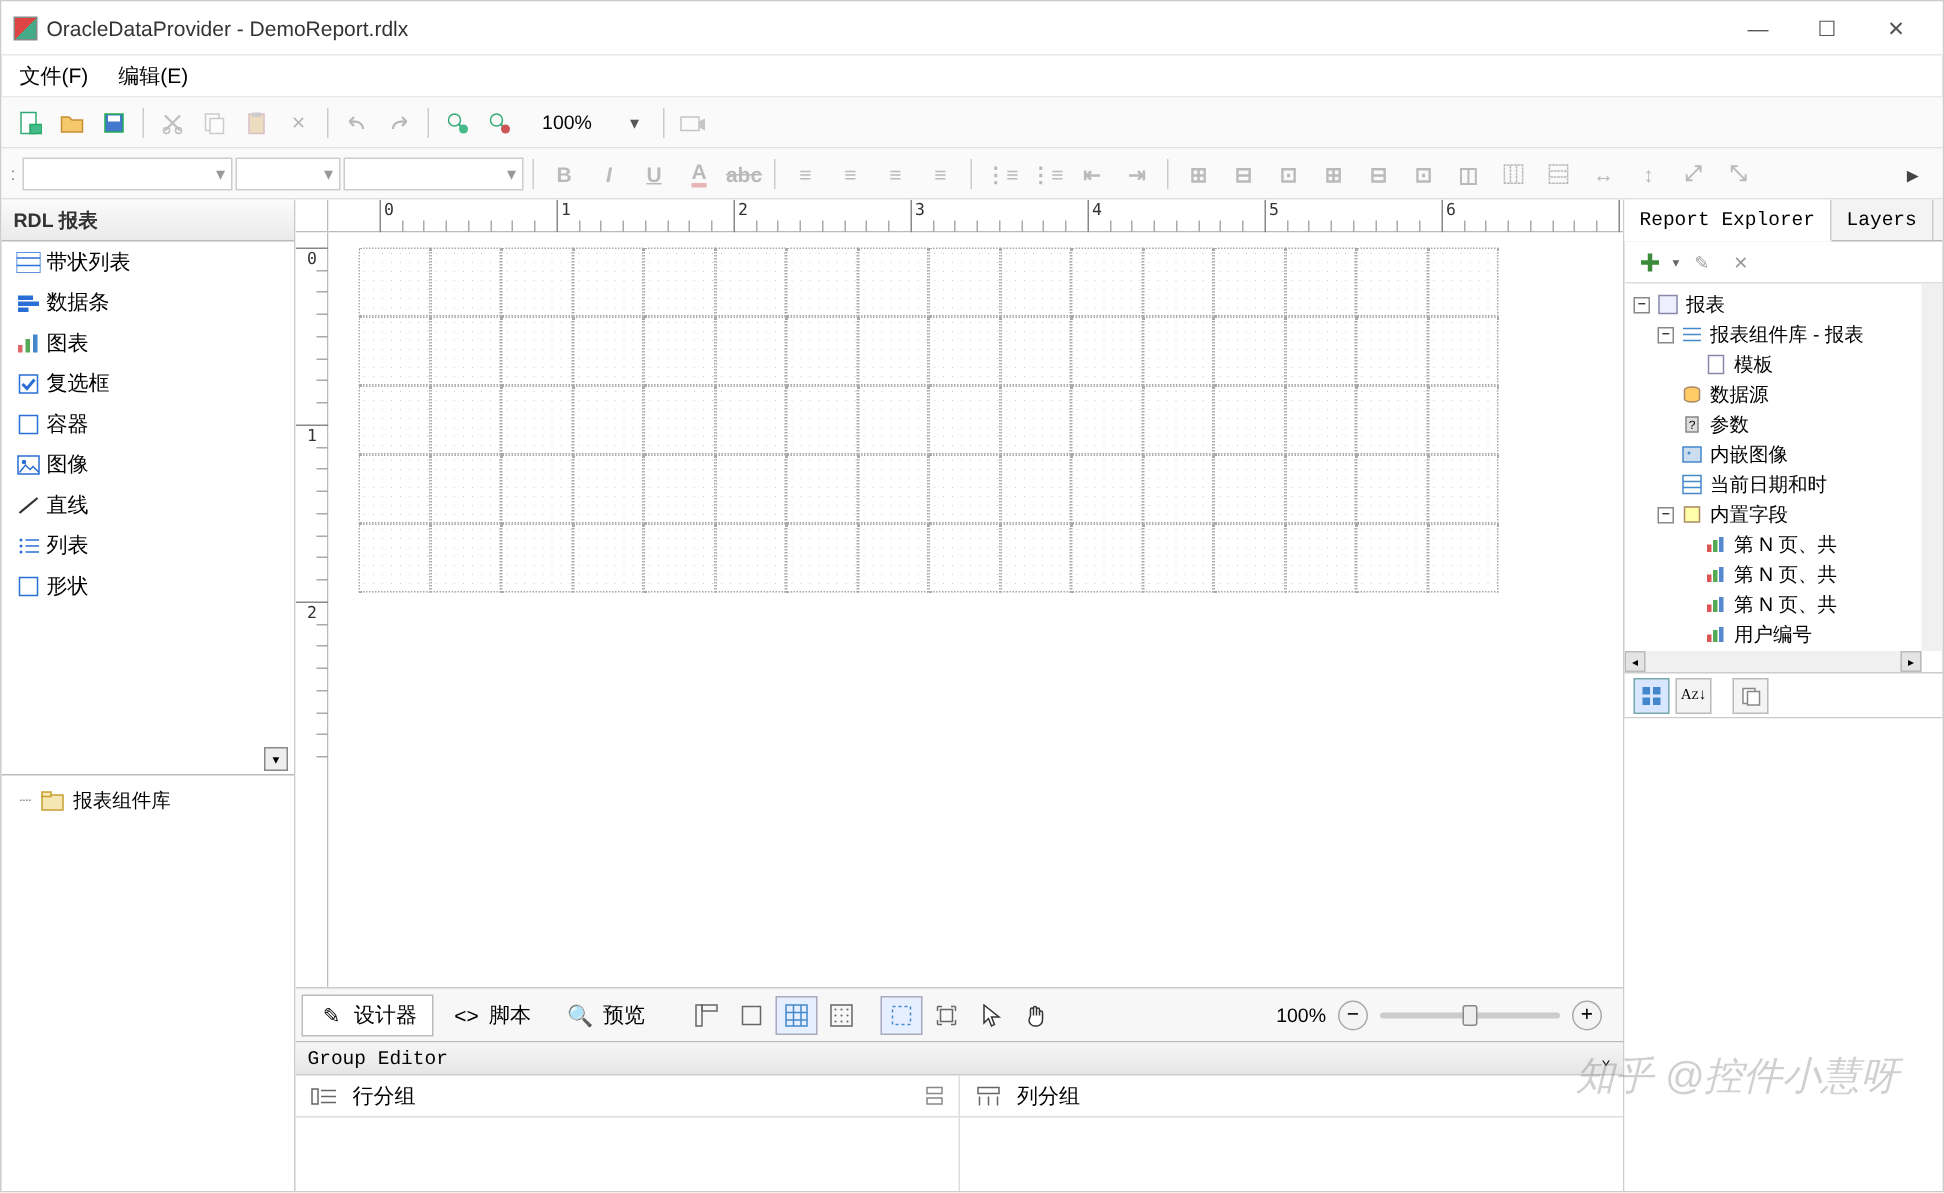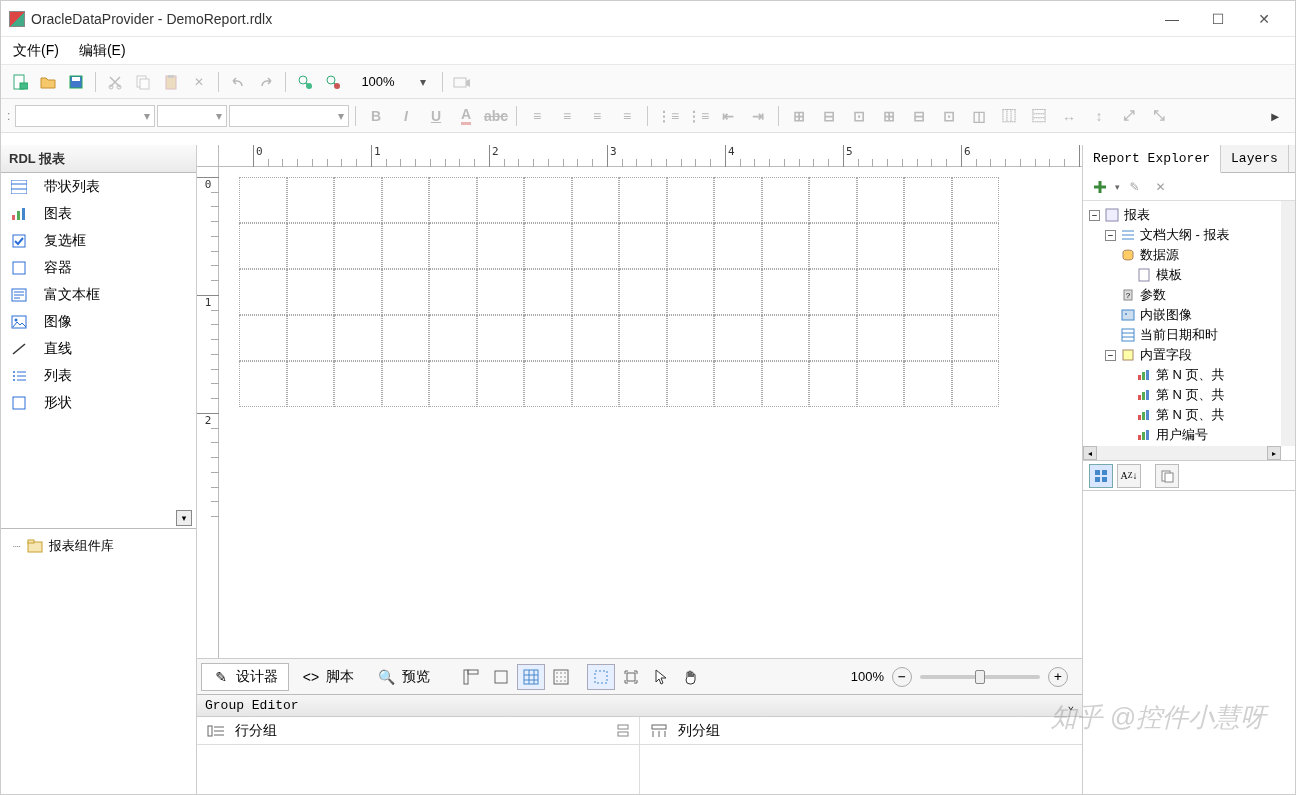--- a/index.html
+++ b/index.html
@@ -13,25 +13,25 @@
 .menubar { height: 28px; display: flex; align-items: center; padding: 0 12px; gap: 20px; border-bottom: 1px solid #e8e8e8; font-size: 14px; }
 .menubar span { cursor: default; }
 .toolbar { height: 34px; display: flex; align-items: center; padding: 0 6px; gap: 2px; border-bottom: 1px solid #e0e0e0; background: #fafafa; }
 .tb-btn { width: 26px; height: 26px; display: flex; align-items: center; justify-content: center; border: 1px solid transparent; cursor: default; color: #555; }
 .tb-btn.disabled { opacity: 0.4; }
 .tb-sep { width: 1px; height: 20px; background: #ccc; margin: 0 4px; }
 .tb-zoom { width: 60px; text-align: center; font-size: 13px; }
 .toolbar2 { height: 34px; display: flex; align-items: center; padding: 0 6px; gap: 2px; border-bottom: 1px solid #e0e0e0; background: #fafafa; }
 .tb2-combo { width: 140px; height: 22px; border: 1px solid #ccc; background: #fff; display: flex; align-items: center; padding: 0 4px; font-size: 12px; color: #999; justify-content: space-between; }
 .tb2-btn { width: 28px; height: 26px; display: flex; align-items: center; justify-content: center; opacity: 0.35; font-weight: bold; font-size: 14px; color: #444; }
-.main { flex: 1; display: flex; overflow: hidden; margin-top: 12px; }
+.main { flex: 1; display: flex; overflow: hidden; }
 .left-panel { width: 196px; border-right: 1px solid #ccc; display: flex; flex-direction: column; }
 .left-header { height: 28px; background: linear-gradient(#fbfbfb,#eaeaea); border-bottom: 1px solid #bbb; display: flex; align-items: center; padding: 0 8px; font-size: 13px; font-weight: bold; color: #333; }
 .toolbox { flex: 0 0 auto; overflow: hidden; }
-.toolbox-item { height: 27px; display: flex; align-items: center; padding: 0 10px; gap: 17px; cursor: default; font-size: 14px; }
+.toolbox-item { height: 27px; display: flex; align-items: center; padding: 0 10px; gap: 4px; cursor: default; font-size: 14px; }
 .ti-icon { width: 16px; height: 16px; display: flex; align-items: center; justify-content: center; }
 .toolbox-scroll { position: relative; }
 .toolbox-dd { position: absolute; right: 4px; bottom: 2px; width: 16px; height: 16px; border: 1px solid #888; background: #eee; display: flex; align-items: center; justify-content: center; font-size: 9px; }
 .left-lower { flex: 1; border-top: 1px solid #bbb; padding: 6px 8px; overflow: auto; }
 .left-lower .lib-item { display: flex; align-items: center; gap: 6px; font-size: 13px; padding: 2px 4px; }
 .dotted-conn { color: #999; font-family: monospace; }
 .center { flex: 1; display: flex; flex-direction: column; overflow: hidden; border-right: 1px solid #ccc; }
 .center-design { flex: 1; position: relative; overflow: hidden; background: #fff; }
 .ruler-h { position: absolute; top: 0; left: 22px; right: 0; height: 22px; background: #fff; border-bottom: 1px solid #bbb; display: flex; align-items: center; font-size: 11px; color: #333; font-family: monospace; }
 .ruler-h .tick { position: absolute; top: 0; height: 22px; border-left: 1px solid #888; padding-left: 2px; display: flex; align-items: flex-start; }
@@ -243,20 +243,30 @@
                 <rect x="0" y="0" width="16" height="14" fill="none" stroke="#2a6fd6"></rect>
                 <line x1="0" y1="4" x2="16" y2="4" stroke="#2a6fd6"></line>
                 <line x1="0" y1="9" x2="16" y2="9" stroke="#2a6fd6"></line>
               </svg>
             </span>
             <span>带状列表</span>
           </div>
         <div class="toolbox-item">
             <span class="ti-icon">
               <svg width="16" height="14">
+                <rect x="1" y="2" width="10" height="3" fill="#2a6fd6"></rect>
+                <rect x="1" y="6" width="14" height="3" fill="#2a6fd6"></rect>
+                <rect x="1" y="10" width="7" height="3" fill="#2a6fd6"></rect>
+              </svg>
+            </span>
+            <span>数据条</span>
+          </div>
+        <div class="toolbox-item">
+            <span class="ti-icon">
+              <svg width="16" height="14">
                 <rect x="1" y="8" width="3" height="5" fill="#d66"></rect>
                 <rect x="6" y="4" width="3" height="9" fill="#5a5"></rect>
                 <rect x="11" y="1" width="3" height="12" fill="#48c"></rect>
               </svg>
             </span>
             <span>图表</span>
           </div>
         <div class="toolbox-item">
             <span class="ti-icon">
               <svg width="14" height="14">
@@ -266,31 +276,20 @@
             </span>
             <span>复选框</span>
           </div>
         <div class="toolbox-item">
             <span class="ti-icon">
               <svg width="14" height="14">
                 <rect x="1" y="1" width="12" height="12" fill="none" stroke="#2a6fd6"></rect>
               </svg>
             </span>
             <span>容器</span>
-          </div>
-        <div class="toolbox-item">
-            <span class="ti-icon">
-              <svg width="16" height="14">
-                <rect x="1" y="1" width="14" height="12" fill="none" stroke="#2a6fd6"></rect>
-                <line x1="3" y1="4" x2="13" y2="4" stroke="#2a6fd6"></line>
-                <line x1="3" y1="7" x2="13" y2="7" stroke="#2a6fd6"></line>
-                <line x1="3" y1="10" x2="9" y2="10" stroke="#2a6fd6"></line>
-              </svg>
-            </span>
-            <span>富文本框</span>
           </div>
         <div class="toolbox-item">
             <span class="ti-icon">
               <svg width="16" height="14">
                 <rect x="1" y="1" width="14" height="12" fill="none" stroke="#2a6fd6"></rect>
                 <circle cx="5" cy="5" r="1.5" fill="#2a6fd6"></circle>
                 <path d="M2 12l4-5 3 3 2-2 4 4" fill="none" stroke="#2a6fd6"></path>
               </svg>
             </span>
             <span>图像</span>
@@ -673,40 +672,40 @@
           </div>
           <div class="tree-row" style="padding-left: 20px;">
             <span class="exp">−</span>
             <span class="node-ic">
               <svg width="14" height="12">
                 <line x1="1" y1="2" x2="13" y2="2" stroke="#48c"></line>
                 <line x1="1" y1="6" x2="13" y2="6" stroke="#48c"></line>
                 <line x1="1" y1="10" x2="13" y2="10" stroke="#48c"></line>
               </svg>
             </span>
-            <span>文档大纲 - 报表</span>
+            <span>报表组件库 - 报表</span>
+          </div>
+          <div class="tree-row" style="padding-left: 36px;">
+            <span class="blank-exp"></span>
+            <span class="node-ic">
+              <svg width="14" height="14">
+                <rect x="2" y="1" width="10" height="12" fill="#fff" stroke="#88a"></rect>
+              </svg>
+            </span>
+            <span>模板</span>
           </div>
           <div class="tree-row" style="padding-left: 20px;">
             <span class="blank-exp"></span>
             <span class="node-ic">
               <svg width="14" height="14">
                 <ellipse cx="7" cy="4" rx="5" ry="2" fill="#fc6" stroke="#a86"></ellipse>
                 <path d="M2 4v6a5 2 0 0010 0V4" fill="#fc6" stroke="#a86"></path>
               </svg>
             </span>
             <span>数据源</span>
-          </div>
-          <div class="tree-row" style="padding-left: 36px;">
-            <span class="blank-exp"></span>
-            <span class="node-ic">
-              <svg width="14" height="14">
-                <rect x="2" y="1" width="10" height="12" fill="#fff" stroke="#88a"></rect>
-              </svg>
-            </span>
-            <span>模板</span>
           </div>
           <div class="tree-row" style="padding-left: 20px;">
             <span class="blank-exp"></span>
             <span class="node-ic">
               <svg width="14" height="14">
                 <rect x="3" y="2" width="8" height="10" fill="#ddd" stroke="#888"></rect>
                 <text x="7" y="10" font-size="8" text-anchor="middle">?</text>
               </svg>
             </span>
             <span>参数</span>

